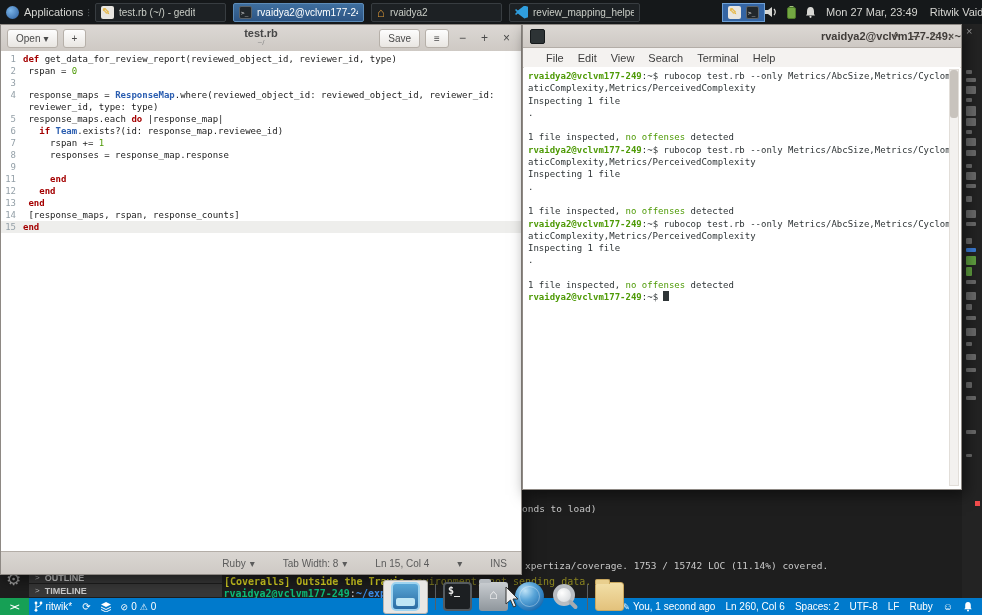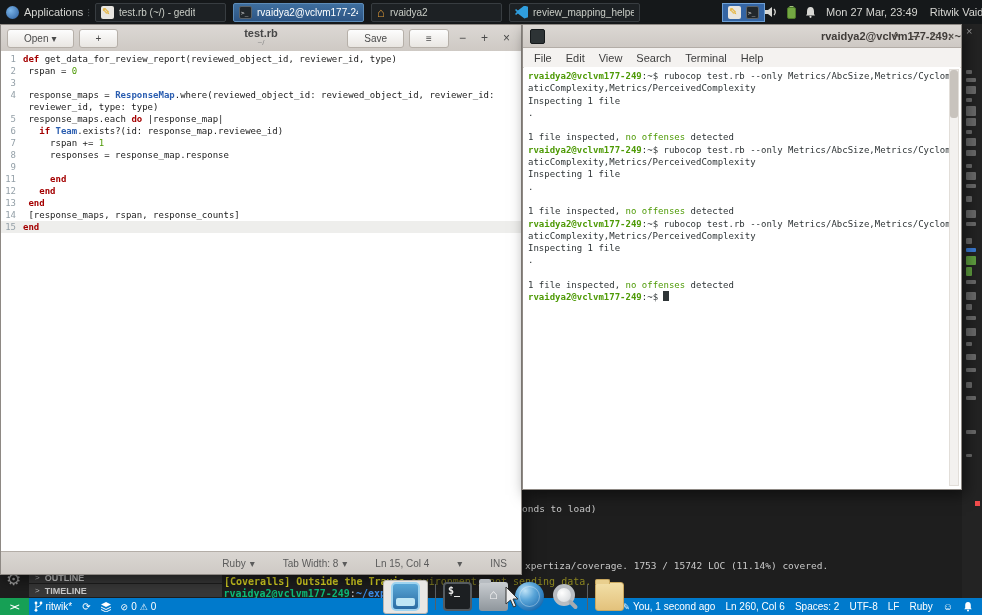--- a/index.html
+++ b/index.html
@@ -31,21 +31,21 @@
              border:1px solid #6d9fd4;margin-left:82px;flex:none}
   .tray{display:flex;align-items:center;gap:9px;margin-left:auto;flex:none}
   .clock{margin-left:10px;flex:none}
   .user{margin-left:12px;margin-right:2px;flex:none}
   
   .gedit{position:absolute;left:0;top:24px;width:522px;height:551px;background:#fff;border:1px solid #8e8984;
          box-sizing:border-box;z-index:3;box-shadow:4px 5px 14px rgba(0,0,0,.5)}
   .g-titlebar{height:26px;background:linear-gradient(#dcd8d4,#cec9c4);border-bottom:1px solid #b3ada7;
               display:flex;align-items:center;padding:0 6px;gap:5px;position:relative}
   .g-btn{height:19px;background:linear-gradient(#fdfdfd,#e9e6e2);border:1px solid #b6b0a9;border-radius:3px;
-         font-size:10px;color:#4a4a4a;display:flex;align-items:center;justify-content:center;padding:0 16px;
+         font-size:10px;color:#4a4a4a;display:flex;align-items:center;justify-content:center;padding:0 8px;
          font-family:inherit;gap:3px}
   .g-spacer{flex:1}
   .g-title{position:absolute;left:0;right:0;top:2px;text-align:center;pointer-events:none}
   .t1{font-size:11px;font-weight:bold;color:#474747;line-height:12px}
   .t2{font-size:8px;color:#8a8a8a;line-height:8px}
   .wc{font-size:12px;color:#4a4a4a;padding:0 5px}
   .g-code{position:absolute;top:26px;bottom:22px;left:0;right:0;background:#fff;overflow:hidden;
           font-family:"DejaVu Sans Mono",monospace;font-size:9px;padding-top:2px}
   .cl{display:flex;height:12px;line-height:12px;white-space:pre}
   .cl.cur{background:#eeeeec}
@@ -60,21 +60,21 @@
             font-size:10px;color:#5b5b5b;padding-right:14px}
   .g-status .itm{display:flex;gap:4px;align-items:center}
   
   .terminal{position:absolute;left:522px;top:24px;width:440px;height:466px;background:#fff;
             border:1px solid #8e8984;box-sizing:border-box;z-index:3;box-shadow:4px 5px 14px rgba(0,0,0,.5)}
   .t-titlebar{height:22px;background:linear-gradient(#dcd8d4,#cec9c4);border-bottom:1px solid #b3ada7;
               display:flex;align-items:center;padding:0 7px;position:relative}
   .t-title{position:absolute;left:0;right:0;text-align:right;font-size:11px;font-weight:bold;color:#3f3b38}
   .t-ticon{width:13px;height:13px;background:#2d3335;border-radius:2px;border:1px solid #14181a;z-index:1;flex:none}
   .t-controls{margin-left:auto;display:flex;gap:11px;font-size:10px;color:#55504b;z-index:1;font-weight:bold}
-  .t-menubar{height:19px;background:#f4f2f0;border-bottom:1px solid #d9d5d0;display:flex;align-items:center;padding-left:4px}
+  .t-menubar{height:19px;background:#f4f2f0;border-bottom:1px solid #d9d5d0;display:flex;align-items:center;padding-left:16px}
   .t-menu{font-size:11px;color:#3d3d3d;padding:0 7px}
   .t-content{position:absolute;top:42px;bottom:1px;left:1px;right:1px;background:#fff;padding:3px 0 0 4px;
              font-family:"DejaVu Sans Mono",monospace;font-size:9px;color:#2e3436;overflow:hidden}
   .trow{height:12.3px;line-height:12.3px;white-space:pre}
   .tp{color:#4e9a06;font-weight:bold}
   .tg{color:#4e9a06}
   .tcur{display:inline-block;width:5.5px;height:10px;background:#2e3436;vertical-align:-1px}
   .t-scroll{position:absolute;top:44px;right:2px;bottom:3px;width:8px;background:#f3f1ef;border:1px solid #e2ded9}
   .t-thumb{position:absolute;top:0;left:0;right:0;height:48px;background:#c8c3bd;border-radius:3px}
   

